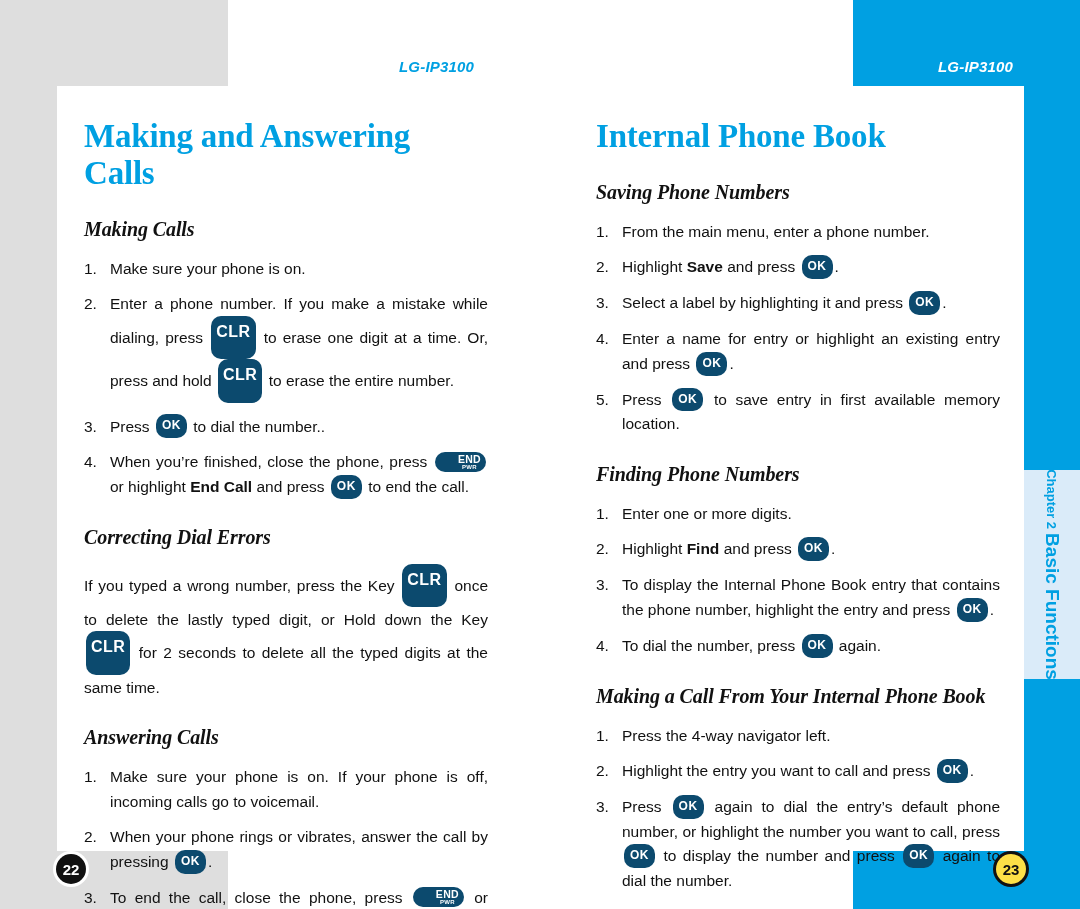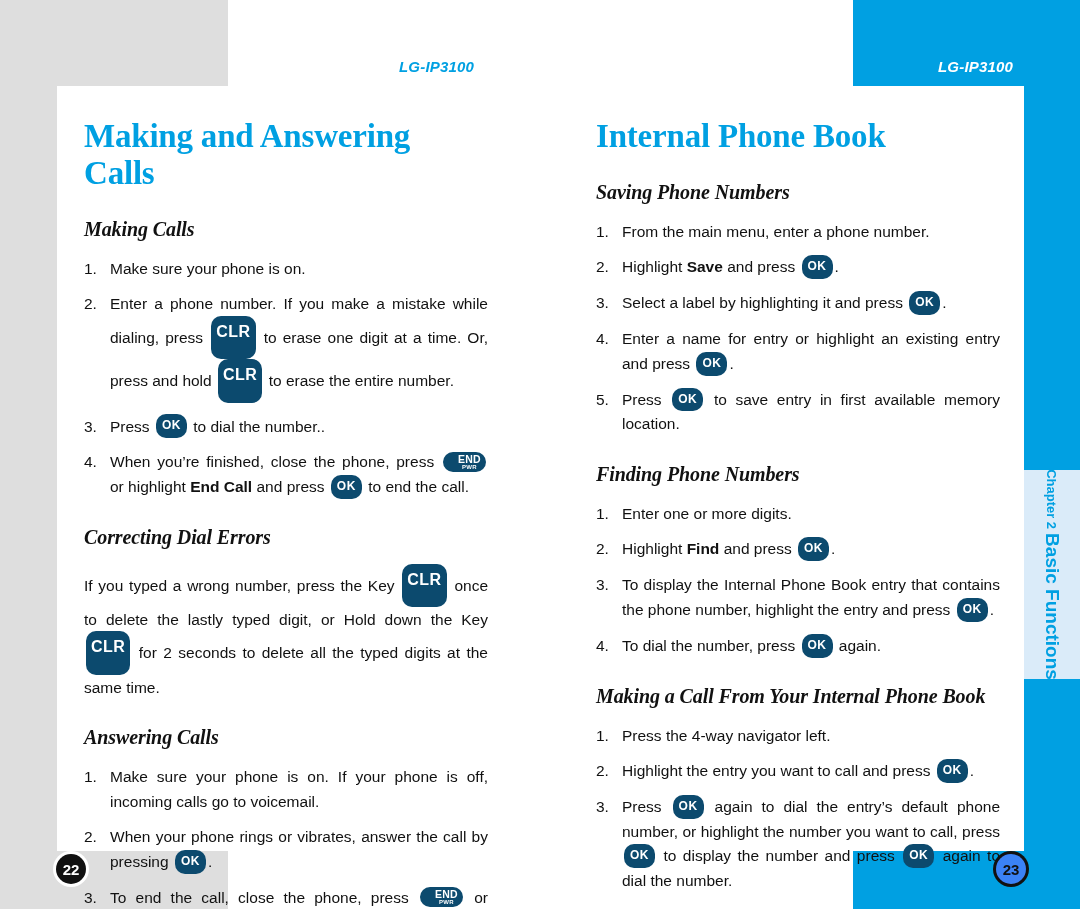--- a/index.html
+++ b/index.html
@@ -120,21 +120,21 @@
     font-weight: bold;
   }
   .page-badge-left {
     left: 56px; top: 854px;
     background: #111111;
     color: #ffffff;
     box-shadow: 0 0 0 3px #ffffff;
   }
   .page-badge-right {
     left: 996px; top: 854px;
-    background: #3b82f6;
+    background: #fde047;
     color: #111111;
     box-shadow: 0 0 0 3px #111111;
   }
 
   
   .col {
     position: absolute;
     top: 118px;
     width: 404px;
   }
@@ -211,21 +211,21 @@
     letter-spacing: 0.5px;
   }
   .key-clr {
     font-size: 16px;
     padding: 3px 5px 15px 5px;
     letter-spacing: 0.5px;
   }
   .key-end {
     font-size: 10.5px;
     line-height: 10px;
-    padding: 2px 5px 2px 15px;
+    padding: 2px 5px 2px 23px;
     letter-spacing: 0.3px;
   }
   .key-end .pwr {
     display: block;
     font-size: 6px;
     line-height: 6px;
     letter-spacing: 0.3px;
   }
 </style>
 </head>

